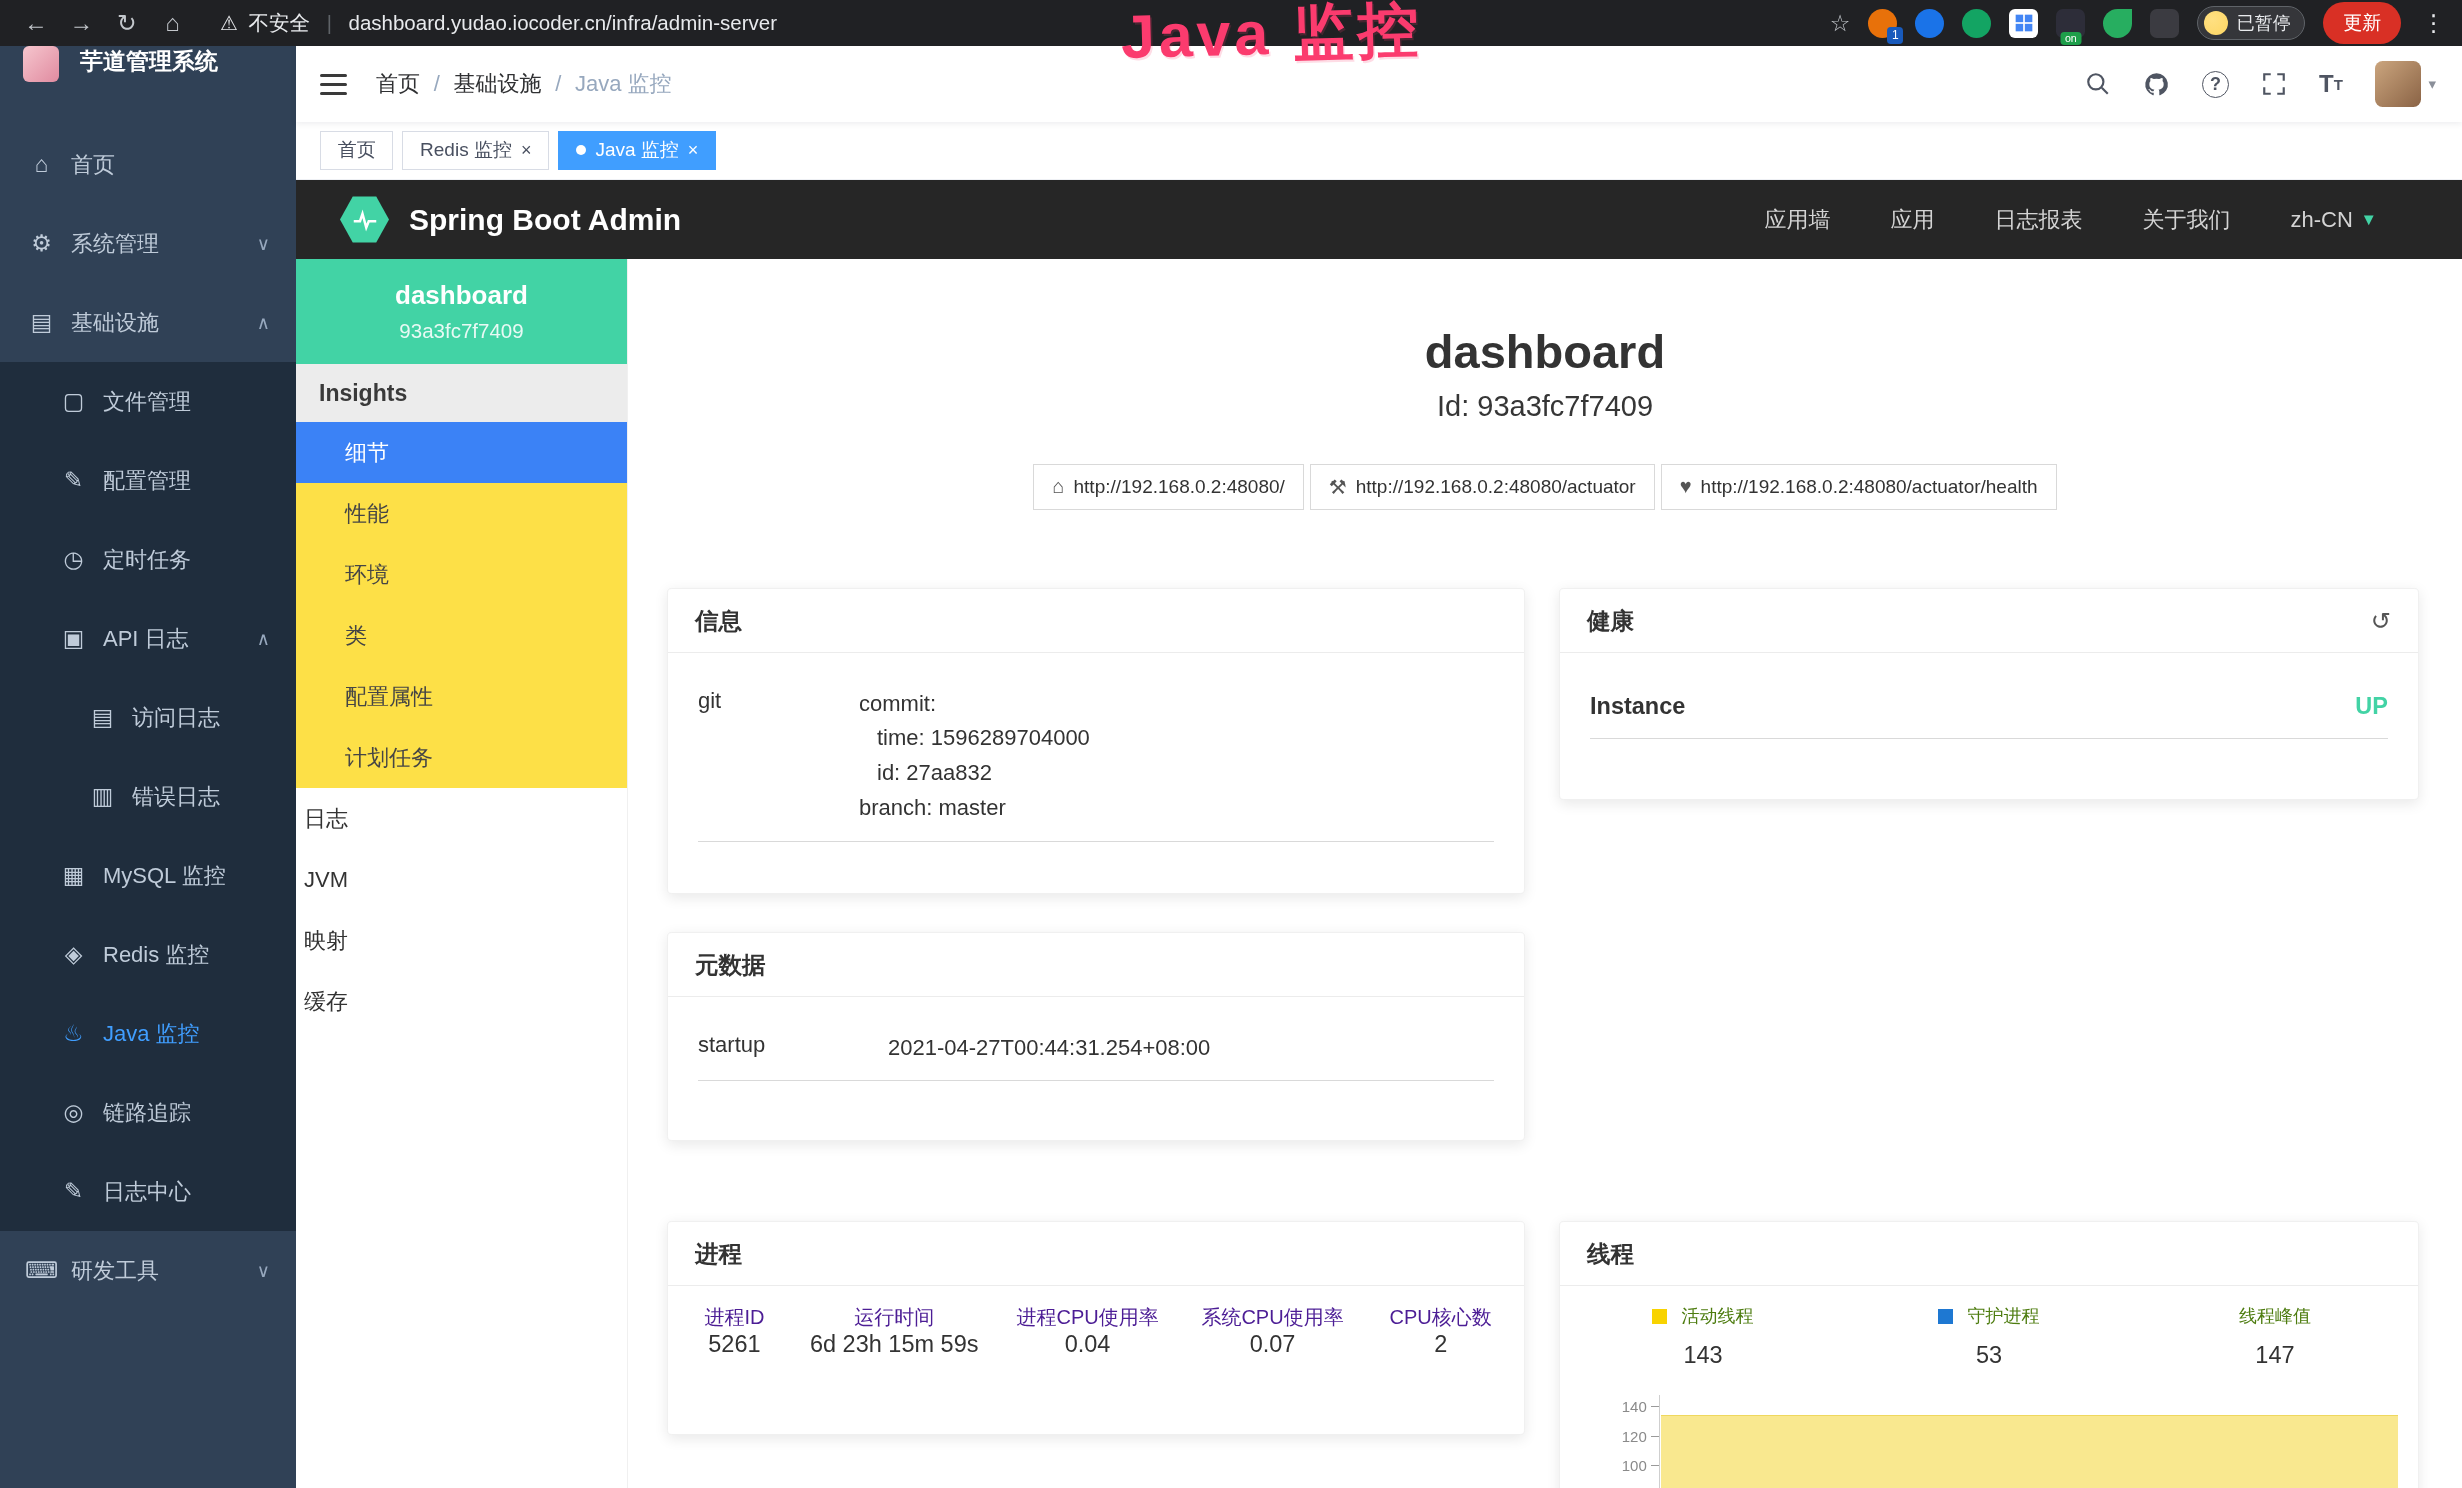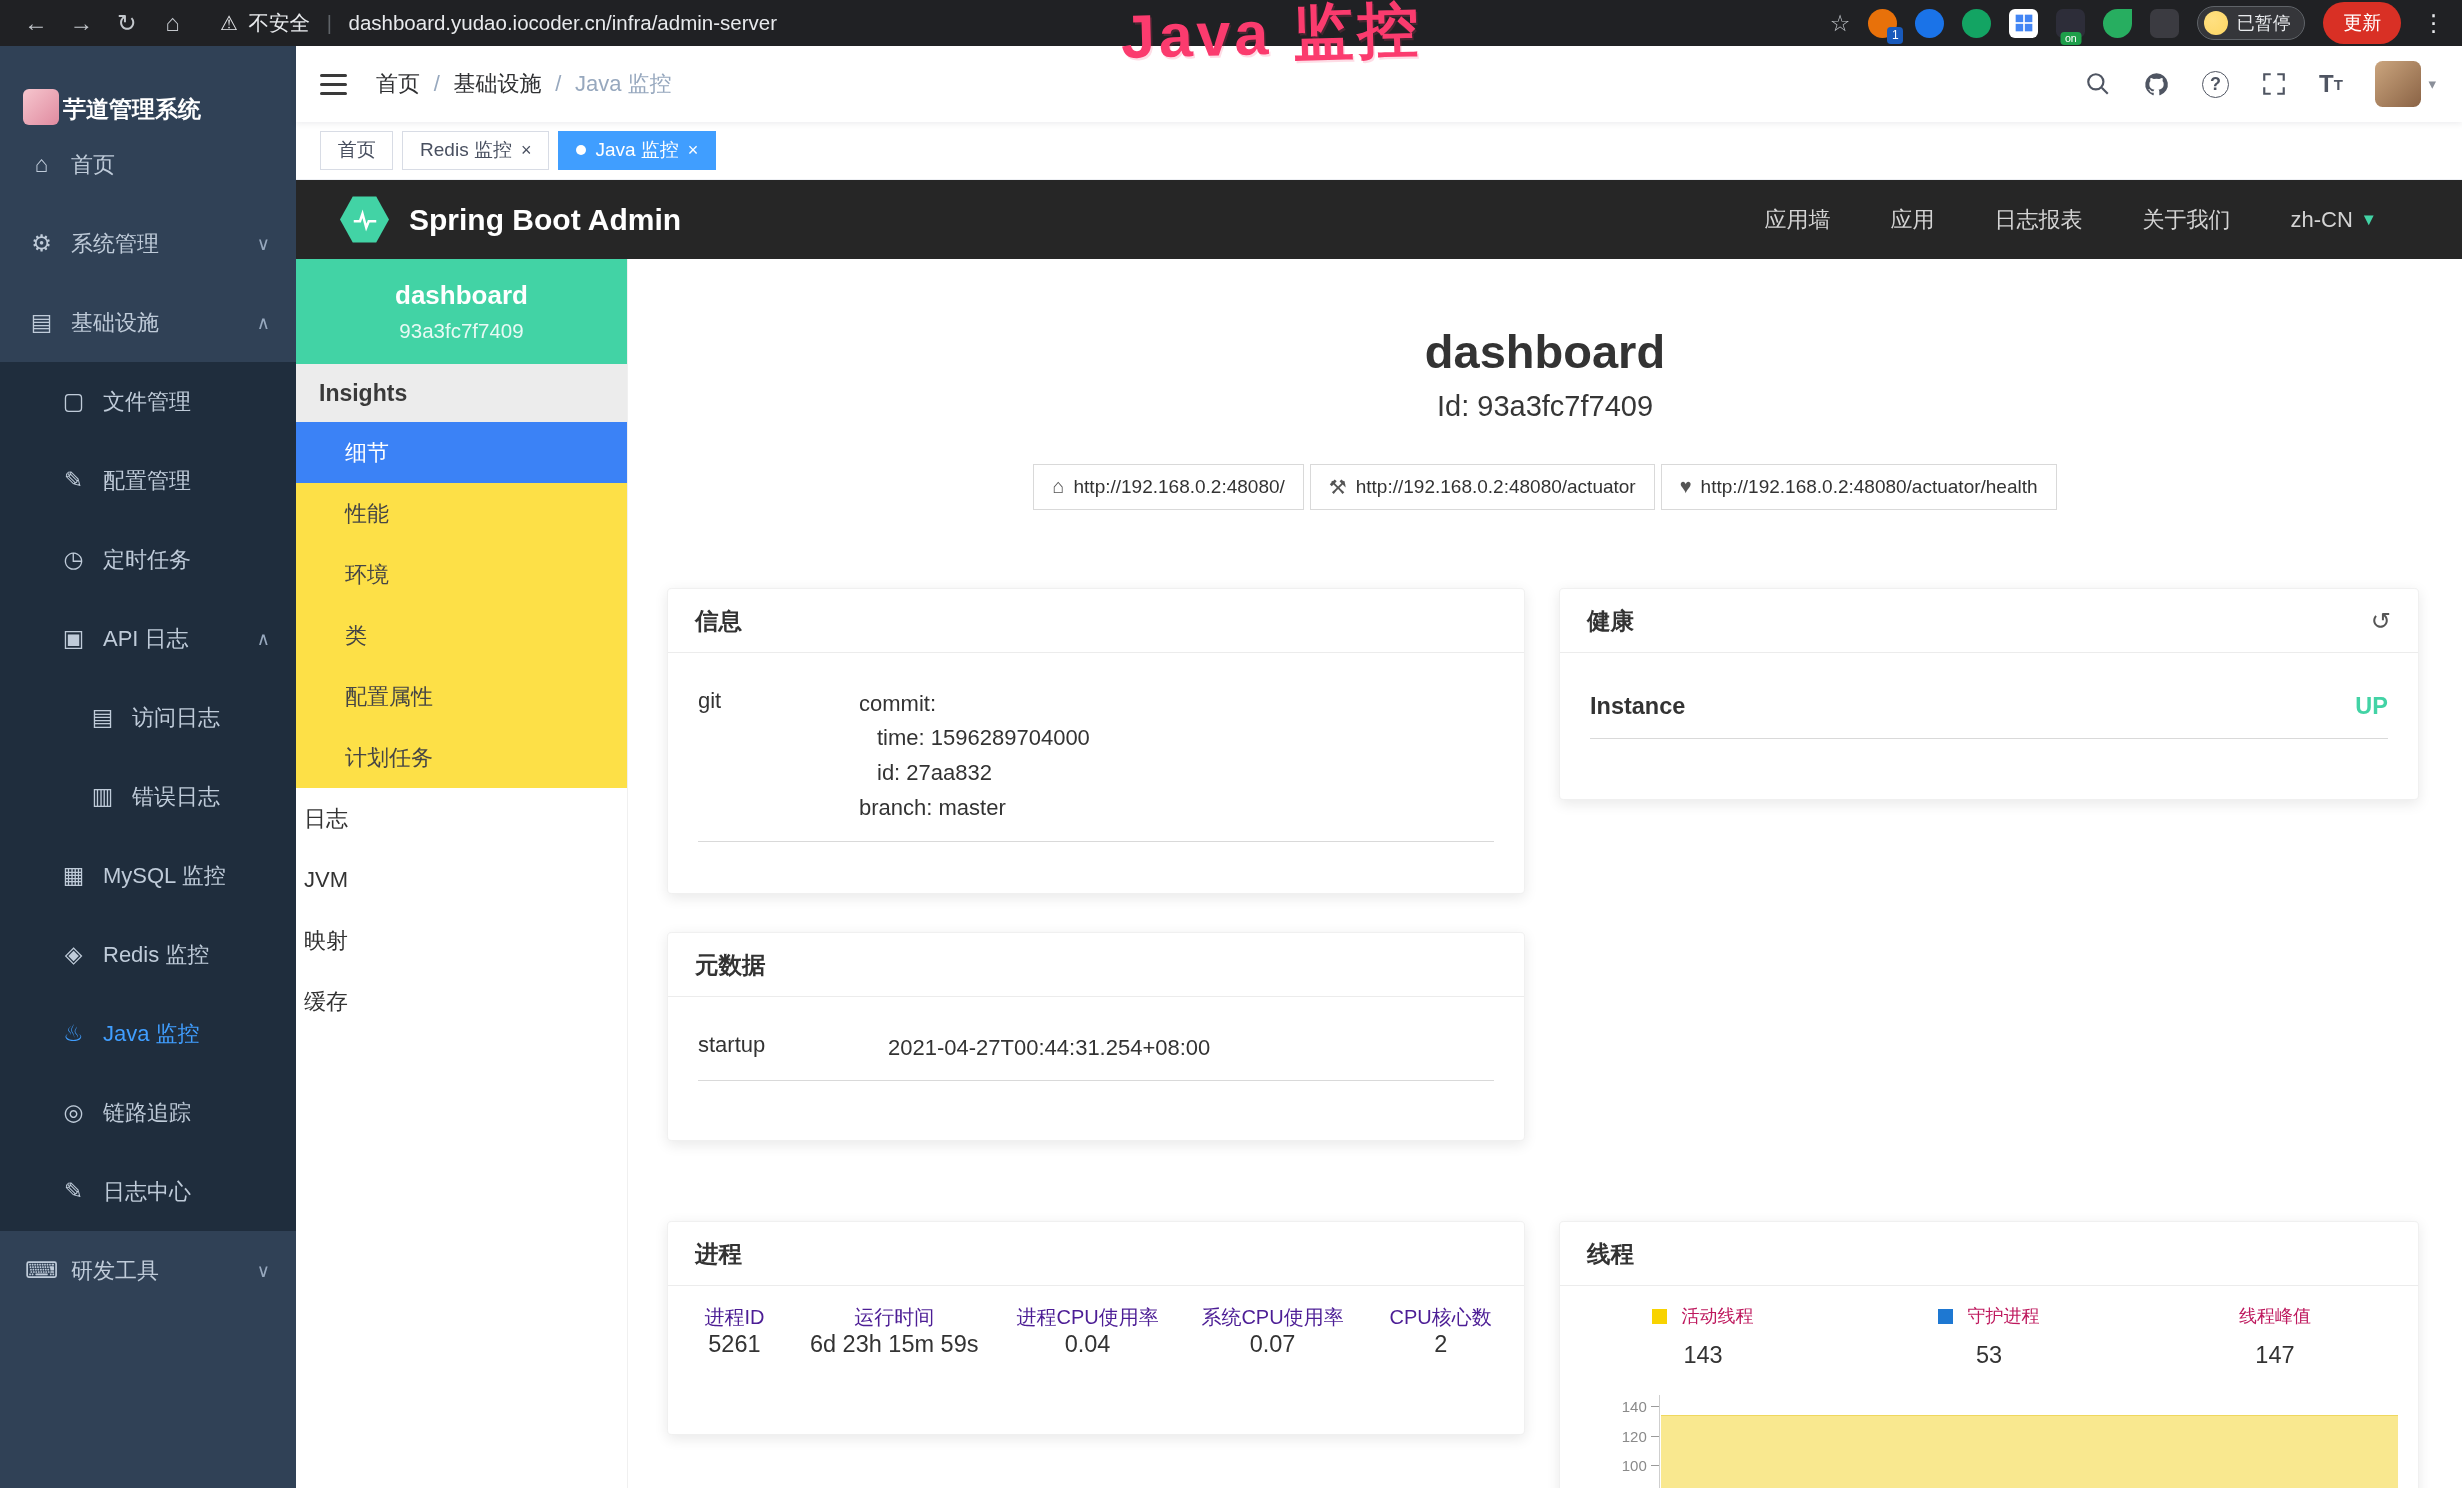--- a/index.html
+++ b/index.html
@@ -34,21 +34,21 @@
   .update-btn{background:#d93025;color:#fff;font-size:19px;padding:7.6px 20px;border-radius:21px;cursor:pointer}
   .kebab{font-size:23px;color:#e8eaed;margin-left:3px}
 
   
   .annotation{position:absolute;left:1121px;top:0;z-index:100;font-size:61px;font-weight:bold;
     color:#fb3b6e;letter-spacing:3.8px;transform:rotate(-1.5deg);line-height:1.1;pointer-events:none;
     text-shadow:1.5px 2.3px 0 rgba(251,59,110,.18)}
 
   
   .ysb{position:absolute;top:46px;left:0;width:296px;bottom:0;background:#304156;overflow:hidden}
-  .ysb-logo{height:79px;display:flex;align-items:flex-end;padding-left:23px;gap:4px}
+  .ysb-logo{height:79px;display:flex;align-items:flex-start;padding-left:23px;gap:21px}
   .ysb-logo .img{width:36px;height:36px;border-radius:6px;background:linear-gradient(135deg,#f6c6ce,#e08ba0)}
   .ysb-logo .t{color:#fff;font-size:23px;font-weight:bold}
   .mi{height:79px;display:flex;align-items:center;color:#bfcbd9;font-size:22px;position:relative;cursor:pointer}
   .mi .ic{width:35px;font-size:23px;text-align:center;margin-right:12px;flex-shrink:0}
   .mi.l0{padding-left:24px}
   .mi.l1{padding-left:56px}
   .mi.l2{padding-left:85px}
   .mi.sub{background:#1f2d3d}
   .mi.active{color:#409eff}
   .chev{position:absolute;right:26px;font-size:18px;color:#97a8be}
@@ -138,21 +138,21 @@
   .hrow .up{font-size:23.5px;font-weight:bold;color:#42d3a5}
 
   .ptable{display:flex;padding:18px 7.6px 7.6px}
   .pcol{text-align:center}
   .pcol .h{font-size:20px;color:#4c1d95}
   .pcol .v{font-size:23.5px;color:#333;}
   .w1{width:14%}.w2{width:24%}.w3{width:22%}.w4{width:22%}.w5{width:18%}
 
   .legend-row{display:flex;padding-top:18px}
   .lg{width:33.33%;display:flex;flex-direction:column;align-items:center;gap:13.7px}
-  .lg .top{display:flex;align-items:center;gap:14px;font-size:18px;color:#be185d}
+  .lg .top{display:flex;align-items:center;gap:14px;font-size:18px;color:#4d7c0f}
   .sq{width:15px;height:15px;display:inline-block}
   .sq.yellow{background:#f8d300}
   .sq.blue{background:#1e78d2}
   .lg .val{font-size:23.5px;color:#333}
 
   .chart{position:absolute;left:26px;right:20px;top:173px;bottom:0}
   .ytick{position:absolute;font-size:15px;color:#8a8a8a;display:flex;align-items:center;gap:4.6px;right:auto}
   .ytick::after{content:"";width:7.6px;border-top:0.8px solid #9a9a9a;display:inline-block}
   .yaxis{position:absolute;left:0;top:0;width:73px;height:100%;text-align:right}
   .yaxis .ytick{right:0;justify-content:flex-end;width:73px}

